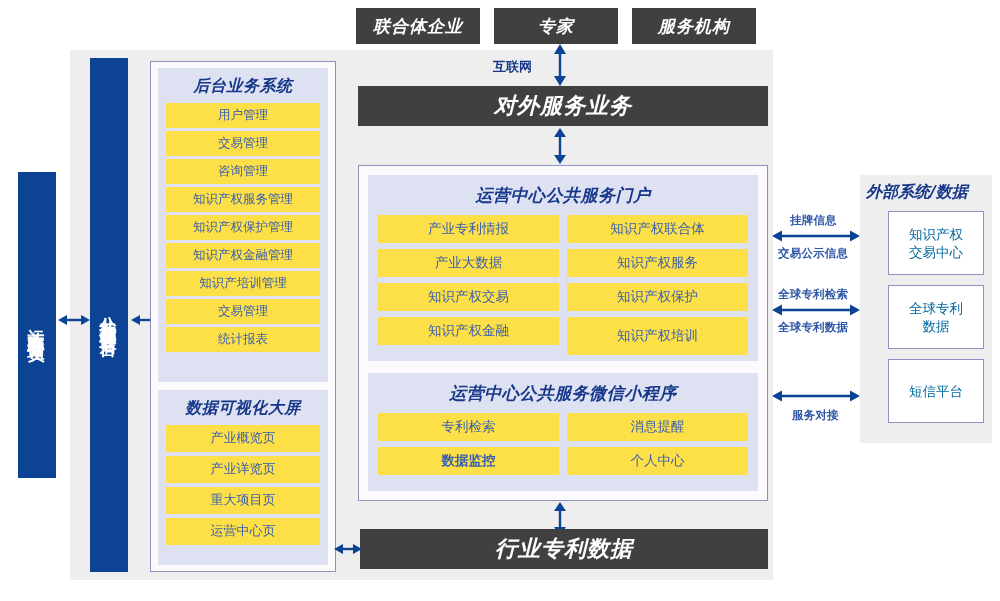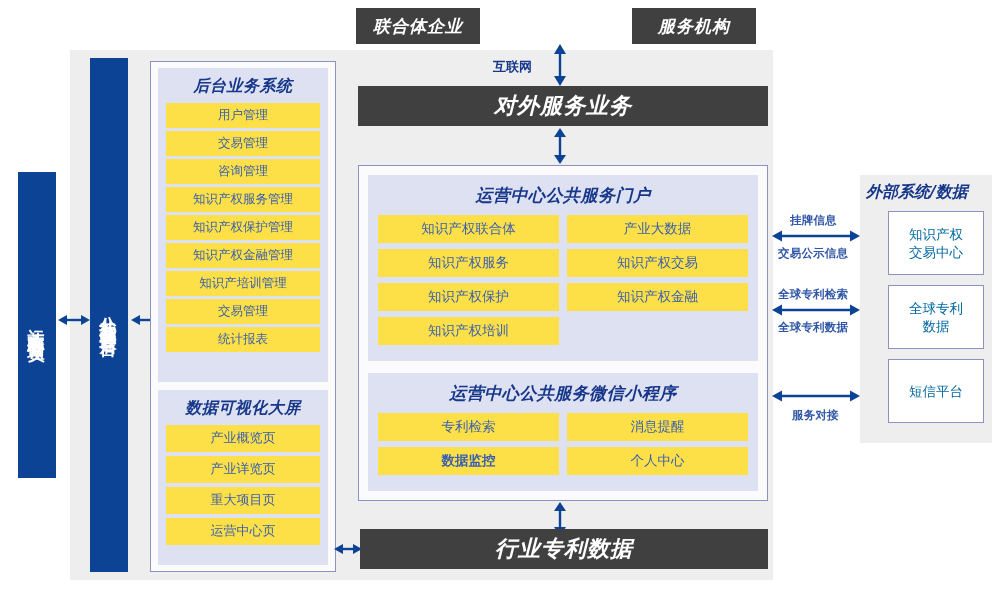--- a/index.html
+++ b/index.html
@@ -112,20 +112,23 @@
   }
 </style>
 </head>
 <body>
 
 <div class="root">
 
   <div class="blue-box top-box" style="left:356px;top:8px;width:124px;">
     <span>联合体企业</span>
   </div>
+  <div class="blue-box top-box" style="left:494px;top:8px;width:124px;">
+    <span>专家</span>
+  </div>
   <div class="blue-box top-box" style="left:632px;top:8px;width:124px;">
     <span>服务机构</span>
   </div>
 
   <div class="gray-panel" style="left:70px;top:50px;width:703px;height:530px;"></div>
 
   <div class="arrow" style="left:551px;top:44px;width:18px;height:42px;">
     <svg width="18" height="42" viewBox="0 0 18 42">
       <line x1="9" y1="7" x2="9" y2="35" stroke="#0c4394" stroke-width="2.4"></line>
       <polygon points="9,0 3,10 15,10" fill="#0c4394"></polygon>
@@ -222,38 +225,41 @@
         </div>
     </div>
   </div>
 
   <div class="white-panel" style="left:358px;top:165px;width:410px;height:336px;"></div>
 
   <div class="lav-group" style="left:368px;top:175px;width:390px;height:186px;padding:6px 10px;">
     <div class="group-title" style="font-size:17px;margin:3px 0 8px 0;">运营中心公共服务门户</div>
     <div style="display:grid;grid-template-columns:1fr 1fr;gap:6px 8px;">
       <div class="cell" style="height:28px;font-size:13.5px;">
+        <span>产业专利情报</span>
+        </div>
+      <div class="cell" style="height:28px;font-size:13.5px;">
         <span>知识产权联合体</span>
         </div>
       <div class="cell" style="height:28px;font-size:13.5px;">
         <span>产业大数据</span>
         </div>
       <div class="cell" style="height:28px;font-size:13.5px;">
         <span>知识产权服务</span>
         </div>
       <div class="cell" style="height:28px;font-size:13.5px;">
         <span>知识产权交易</span>
         </div>
       <div class="cell" style="height:28px;font-size:13.5px;">
         <span>知识产权保护</span>
         </div>
       <div class="cell" style="height:28px;font-size:13.5px;">
         <span>知识产权金融</span>
         </div>
-      <div class="cell" style="height:28px;font-size:13.5px;">
+      <div class="cell" style="height:38px;font-size:13.5px;">
         <span>知识产权培训</span>
         </div>
     </div>
   </div>
 
   <div class="lav-group" style="left:368px;top:373px;width:390px;height:118px;padding:6px 10px;">
     <div class="group-title" style="font-size:17px;margin:3px 0 8px 0;">运营中心公共服务微信小程序</div>
     <div style="display:grid;grid-template-columns:1fr 1fr;gap:6px 8px;">
       <div class="cell" style="height:28px;font-size:13.5px;">
         <span>专利检索</span>

